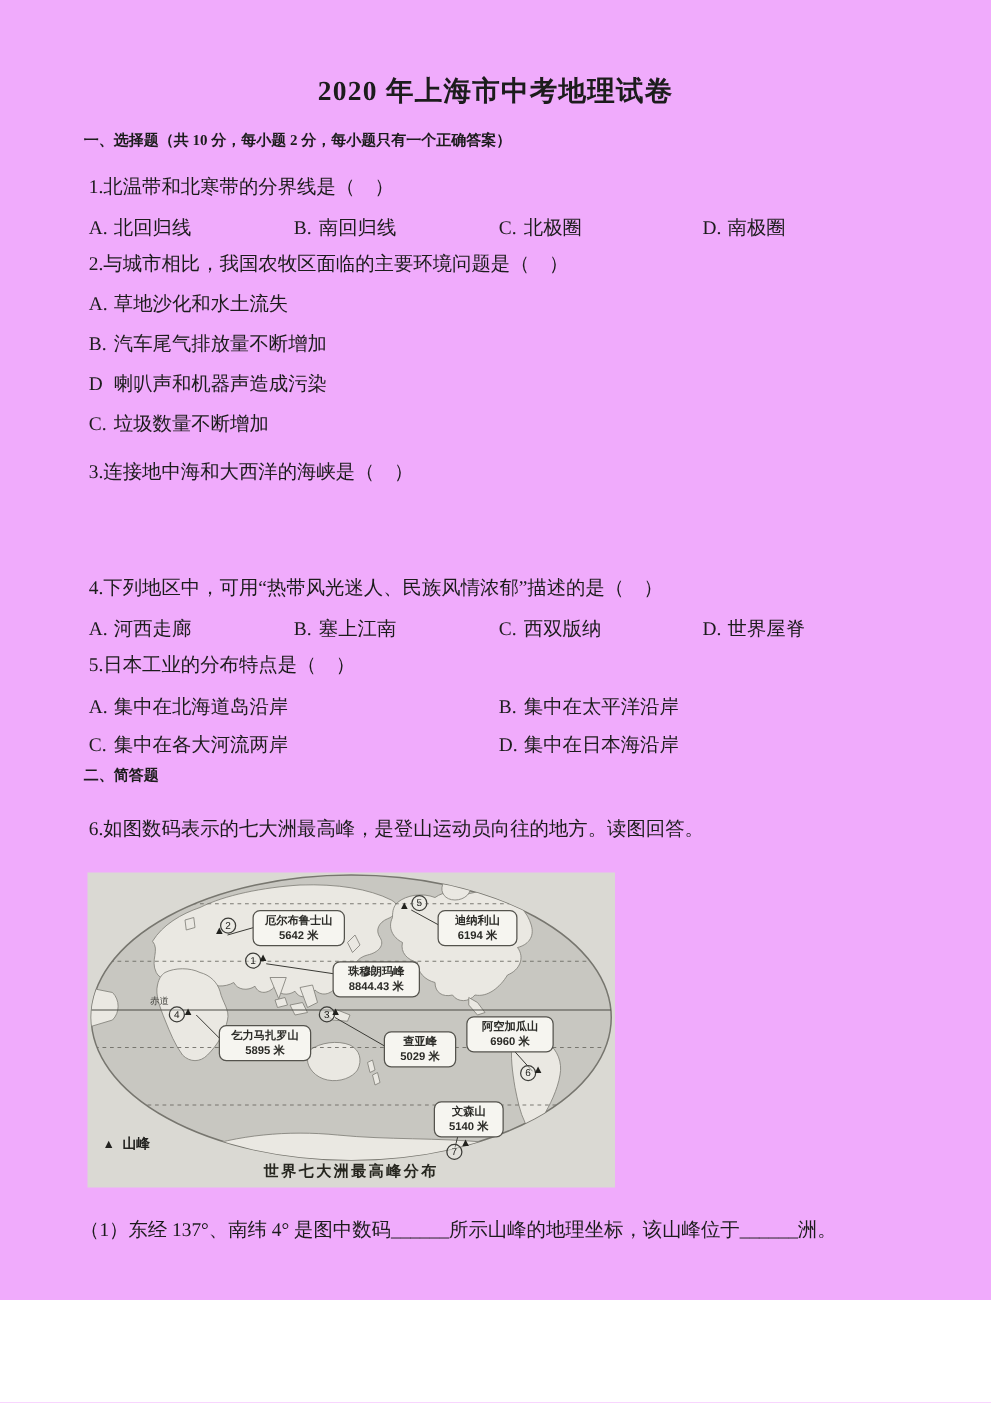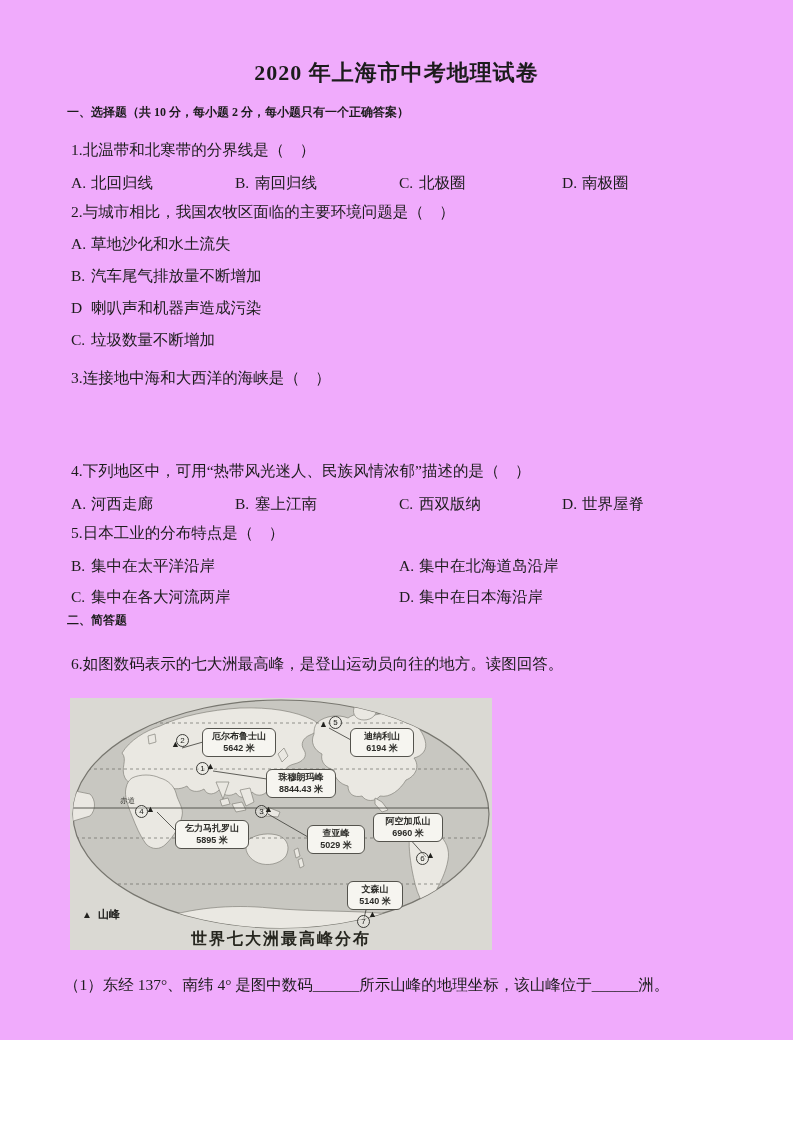--- a/index.html
+++ b/index.html
@@ -38,21 +38,21 @@
     position:absolute; width:11px; height:11px; border:1px solid #3c3c38;
     border-radius:50%; font-size:8px; line-height:11px; text-align:center;
     color:#22221f; z-index:2; background:rgba(240,239,234,0.4);
   }
   .ptri { position:absolute; font-size:9px; line-height:9px; color:#21211d; z-index:2; }
   .equator-label { position:absolute; left:14px; top:98px; font-size:7.5px; color:#3a3a35; z-index:2;margin-left:36px; }
   .map-legend { position:absolute; left:12px; top:209px; font-size:11px; font-weight:bold; color:#22221f; z-index:2; }
   .map-legend .ltri { font-size:10px; margin-right:6px; }
   .map-caption {
     position:absolute; top:231px; left:0; width:100%; text-align:center;
-    font-size:16px; font-weight:bold; color:#26261f; letter-spacing:2px; z-index:3;
+    font-size:12px; font-weight:bold; color:#26261f; letter-spacing:2px; z-index:3;
   }
 </style>
 </head>
 <body>
 
 <div class="page">
 
   <div class="page-title">2020 年上海市中考地理试卷</div>
 
   <div class="sec-heading" style="top:104px;">一、选择题（共 10 分，每小题 2 分，每小题只有一个正确答案）</div>
@@ -85,22 +85,22 @@
       <span class="opt"><span class="olabel">A.</span><span>河西走廊</span></span>
       <span class="opt"><span class="olabel">B.</span><span>塞上江南</span></span>
       <span class="opt"><span class="olabel">C.</span><span>西双版纳</span></span>
       <span class="opt"><span class="olabel">D.</span><span>世界屋脊</span></span>
     </div>
   </div>
 
   <div class="q" style="top:523px;">
     <p class="qt">5.日本工业的分布特点是（　）</p>
     <div class="grid2">
+      <span class="opt"><span class="olabel">A.</span><span>集中在北海道岛沿岸</span></span>
       <span class="opt"><span class="olabel">B.</span><span>集中在太平洋沿岸</span></span>
-      <span class="opt"><span class="olabel">A.</span><span>集中在北海道岛沿岸</span></span>
       <span class="opt"><span class="olabel">C.</span><span>集中在各大河流两岸</span></span>
       <span class="opt"><span class="olabel">D.</span><span>集中在日本海沿岸</span></span>
     </div>
   </div>
 
   <div class="sec-heading" style="top:612px;">二、简答题</div>
 
   <div class="q" style="top:654px;">
     <p class="qt" style="margin:0;">6.如图数码表示的七大洲最高峰，是登山运动员向往的地方。读图回答。</p>
   </div>

